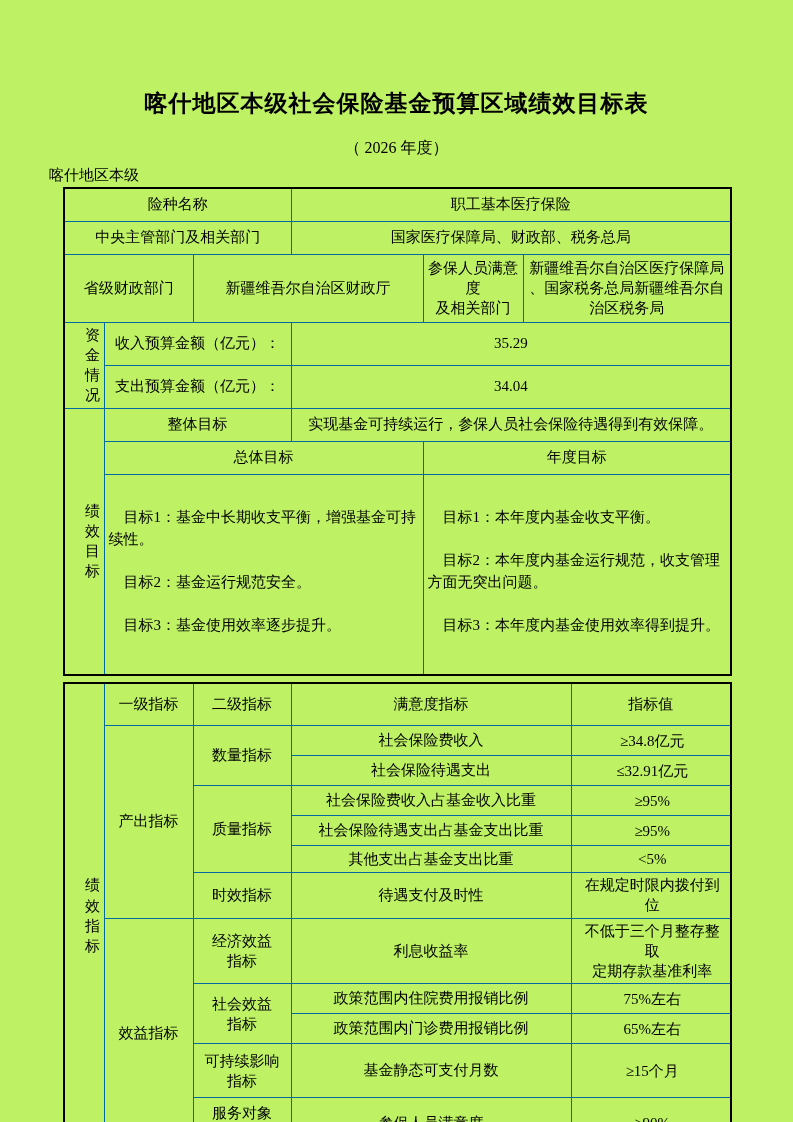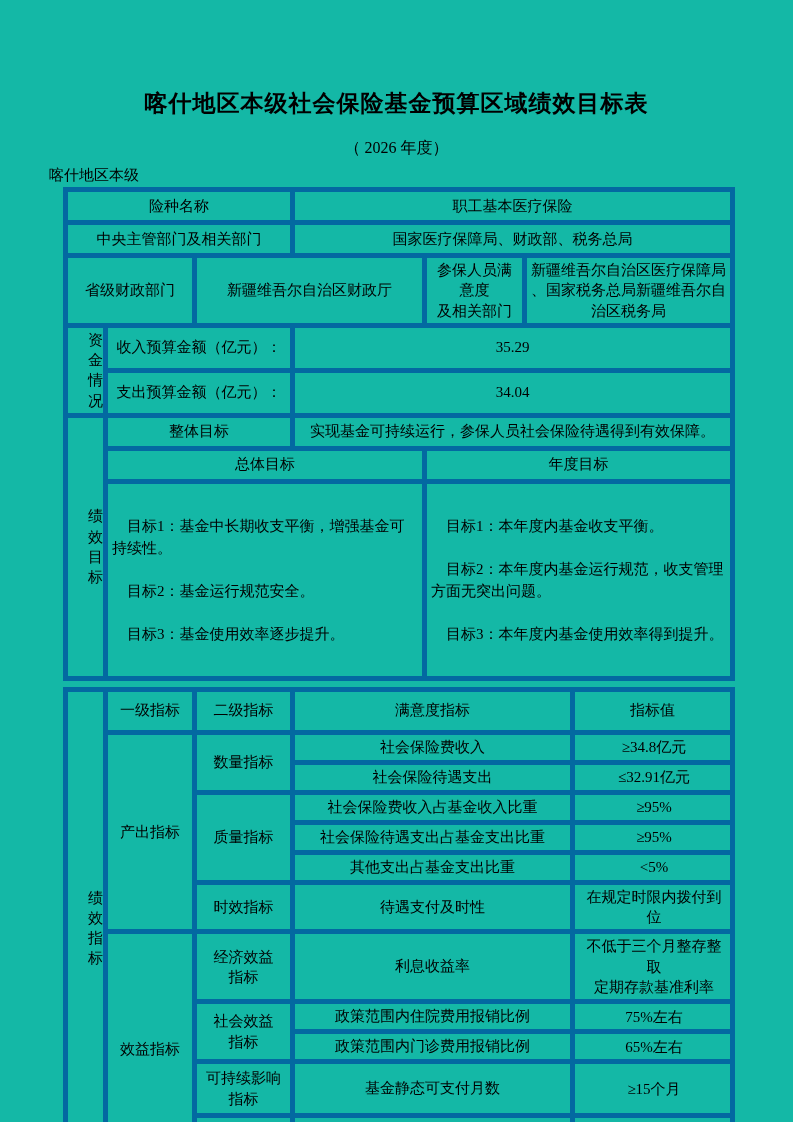--- a/index.html
+++ b/index.html
@@ -1,19 +1,19 @@
 <!DOCTYPE html>
 <html><head>
 <meta charset="utf-8">
 <style>
   html,body { margin:0; padding:0; background:#fff; }
   .page {
     position:relative;
     width:793px; height:1122px;
-    background:#14b8a6; color:#000;
+    background:#bef264; color:#000;
     font-family:"Liberation Serif","DejaVu Serif",serif;
     overflow:hidden;
   }
   .title {
     padding-top:88px;
     text-align:center;
     font-size:23px;
     font-weight:700;
     letter-spacing:1px;
   }
@@ -28,41 +28,41 @@
   }
   table.t {
     border-collapse:collapse;
     table-layout:fixed;
     width:667px;
     margin-left:63px;
     border:2px solid #000;
   }
   table.t2 { margin-top:6px; }
   .t td {
-    border:5px solid #0369a1;
+    border:1px solid #0369a1;
     font-size:15px;
     line-height:1.4;
     padding:2px 6px;
     vertical-align:middle;
     white-space:pre-line;
     overflow:hidden;
   }
   .c { text-align:center; }
   .l { text-align:center; }
   .t td.vlab {
     text-align:center;
     padding:2px 20px;
     word-break:break-all;
     line-height:1.35;
   }
   .t td.tight { padding:2px 4px; line-height:1.35; }
   .t td.val { padding:2px 4px 2px 7px; line-height:1.35; }
   .t td.goal {
     vertical-align:top;
-    padding:10px 5px 10px 4px;
+    padding:10px 5px 17px 4px;
   }
   .goal p {
     margin:0;
     text-indent:1em;
     line-height:1.47;
   }
 </style>
 </head>
 <body>
 

